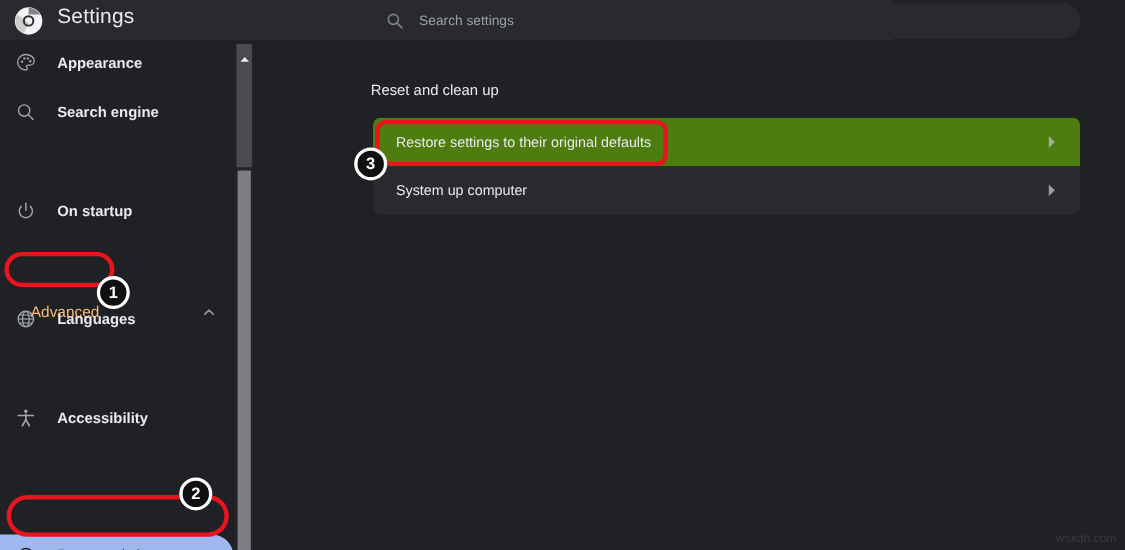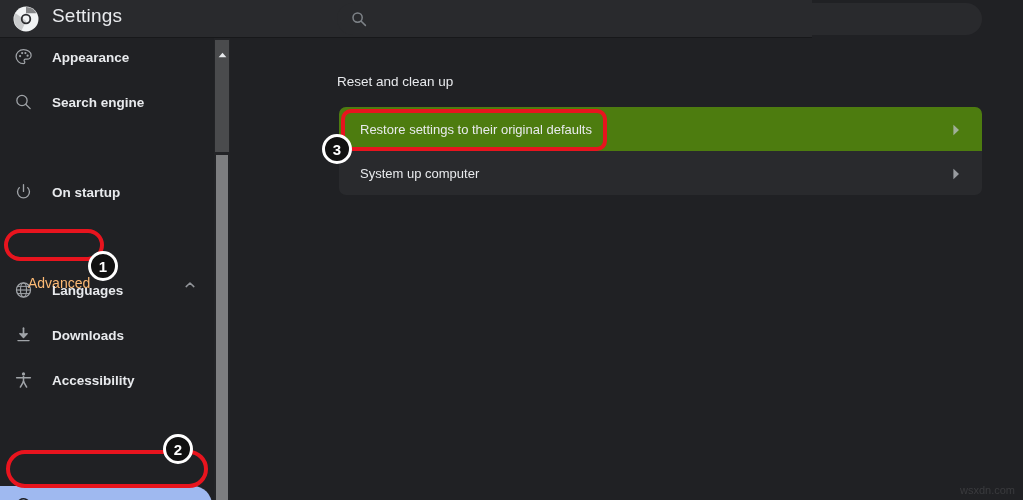--- a/index.html
+++ b/index.html
@@ -160,20 +160,21 @@
     </span>
     <div class="app-title">Settings</div>
 
     <div class="searchbar">
       <span class="search-icon">
         <svg viewBox="0 0 16 16" width="16" height="16">
           <circle cx="6.6" cy="6.6" r="4.6" fill="none" stroke="#9aa0a6" stroke-width="1.5"></circle>
           <line x1="10.2" y1="10.2" x2="14.4" y2="14.4" stroke="#9aa0a6" stroke-width="1.5" stroke-linecap="round"></line>
         </svg>
       </span>
+      <input class="search-input" type="text" placeholder="Search settings" style="">
     </div>
   </div>
 
   <div class="sidebar">
 
     <div class="nav-item" style="top:2px">
       <span class="nav-ico">
         <svg viewBox="0 0 20 20" width="19" height="19">
           <path d="M10 2.2c-4.3 0-7.8 3.3-7.8 7.4 0 4.1 3.5 7.4 7.8 7.4.8 0 1.4-.6 1.4-1.4 0-.4-.15-.7-.4-.95-.24-.26-.39-.6-.39-.95 0-.78.64-1.4 1.43-1.4h1.67c2.4 0 4.3-1.9 4.3-4.25C18 5 14.4 2.2 10 2.2z" fill="none" stroke="#bdc1c6" stroke-width="1.3"></path>
           <circle cx="6.4" cy="9" r="1.15" fill="#bdc1c6"></circle>
@@ -221,30 +222,20 @@
           <circle cx="10" cy="10" r="7.4" fill="none" stroke="#bdc1c6" stroke-width="1.3"></circle>
           <ellipse cx="10" cy="10" rx="3.2" ry="7.4" fill="none" stroke="#bdc1c6" stroke-width="1.2"></ellipse>
           <line x1="2.6" y1="10" x2="17.4" y2="10" stroke="#bdc1c6" stroke-width="1.2"></line>
           <line x1="4" y1="6.2" x2="16" y2="6.2" stroke="#bdc1c6" stroke-width="1.05"></line>
           <line x1="4" y1="13.8" x2="16" y2="13.8" stroke="#bdc1c6" stroke-width="1.05"></line>
         </svg>
       </span>
       <span class="nav-label">Languages</span>
     </div>
 
-    <div class="nav-item" style="top:280px">
-      <span class="nav-ico">
-        <svg viewBox="0 0 20 20" width="19" height="19">
-          <line x1="10" y1="2.8" x2="10" y2="11.6" stroke="#bdc1c6" stroke-width="1.8" stroke-linecap="round"></line>
-          <path d="M5.8 8.2 L10 12.6 L14.2 8.2" fill="#bdc1c6" stroke="#bdc1c6" stroke-width="1.5" stroke-linejoin="round"></path>
-          <line x1="4.2" y1="15.9" x2="15.8" y2="15.9" stroke="#bdc1c6" stroke-width="1.5" stroke-linecap="round"></line>
-        </svg>
-      </span>
-      <span class="nav-label">Downloads</span>
-    </div>
 
     <div class="nav-item" style="top:325px">
       <span class="nav-ico">
         <svg viewBox="0 0 20 20" width="19" height="19">
           <circle cx="10" cy="3.6" r="1.7" fill="#bdc1c6"></circle>
           <line x1="2.8" y1="7.6" x2="17.2" y2="7.6" stroke="#bdc1c6" stroke-width="1.6" stroke-linecap="round"></line>
           <line x1="10" y1="6.4" x2="10" y2="12.4" stroke="#bdc1c6" stroke-width="1.6" stroke-linecap="round"></line>
           <line x1="10" y1="11.6" x2="6.7" y2="17.4" stroke="#bdc1c6" stroke-width="1.6" stroke-linecap="round"></line>
           <line x1="10" y1="11.6" x2="13.3" y2="17.4" stroke="#bdc1c6" stroke-width="1.6" stroke-linecap="round"></line>
         </svg>

